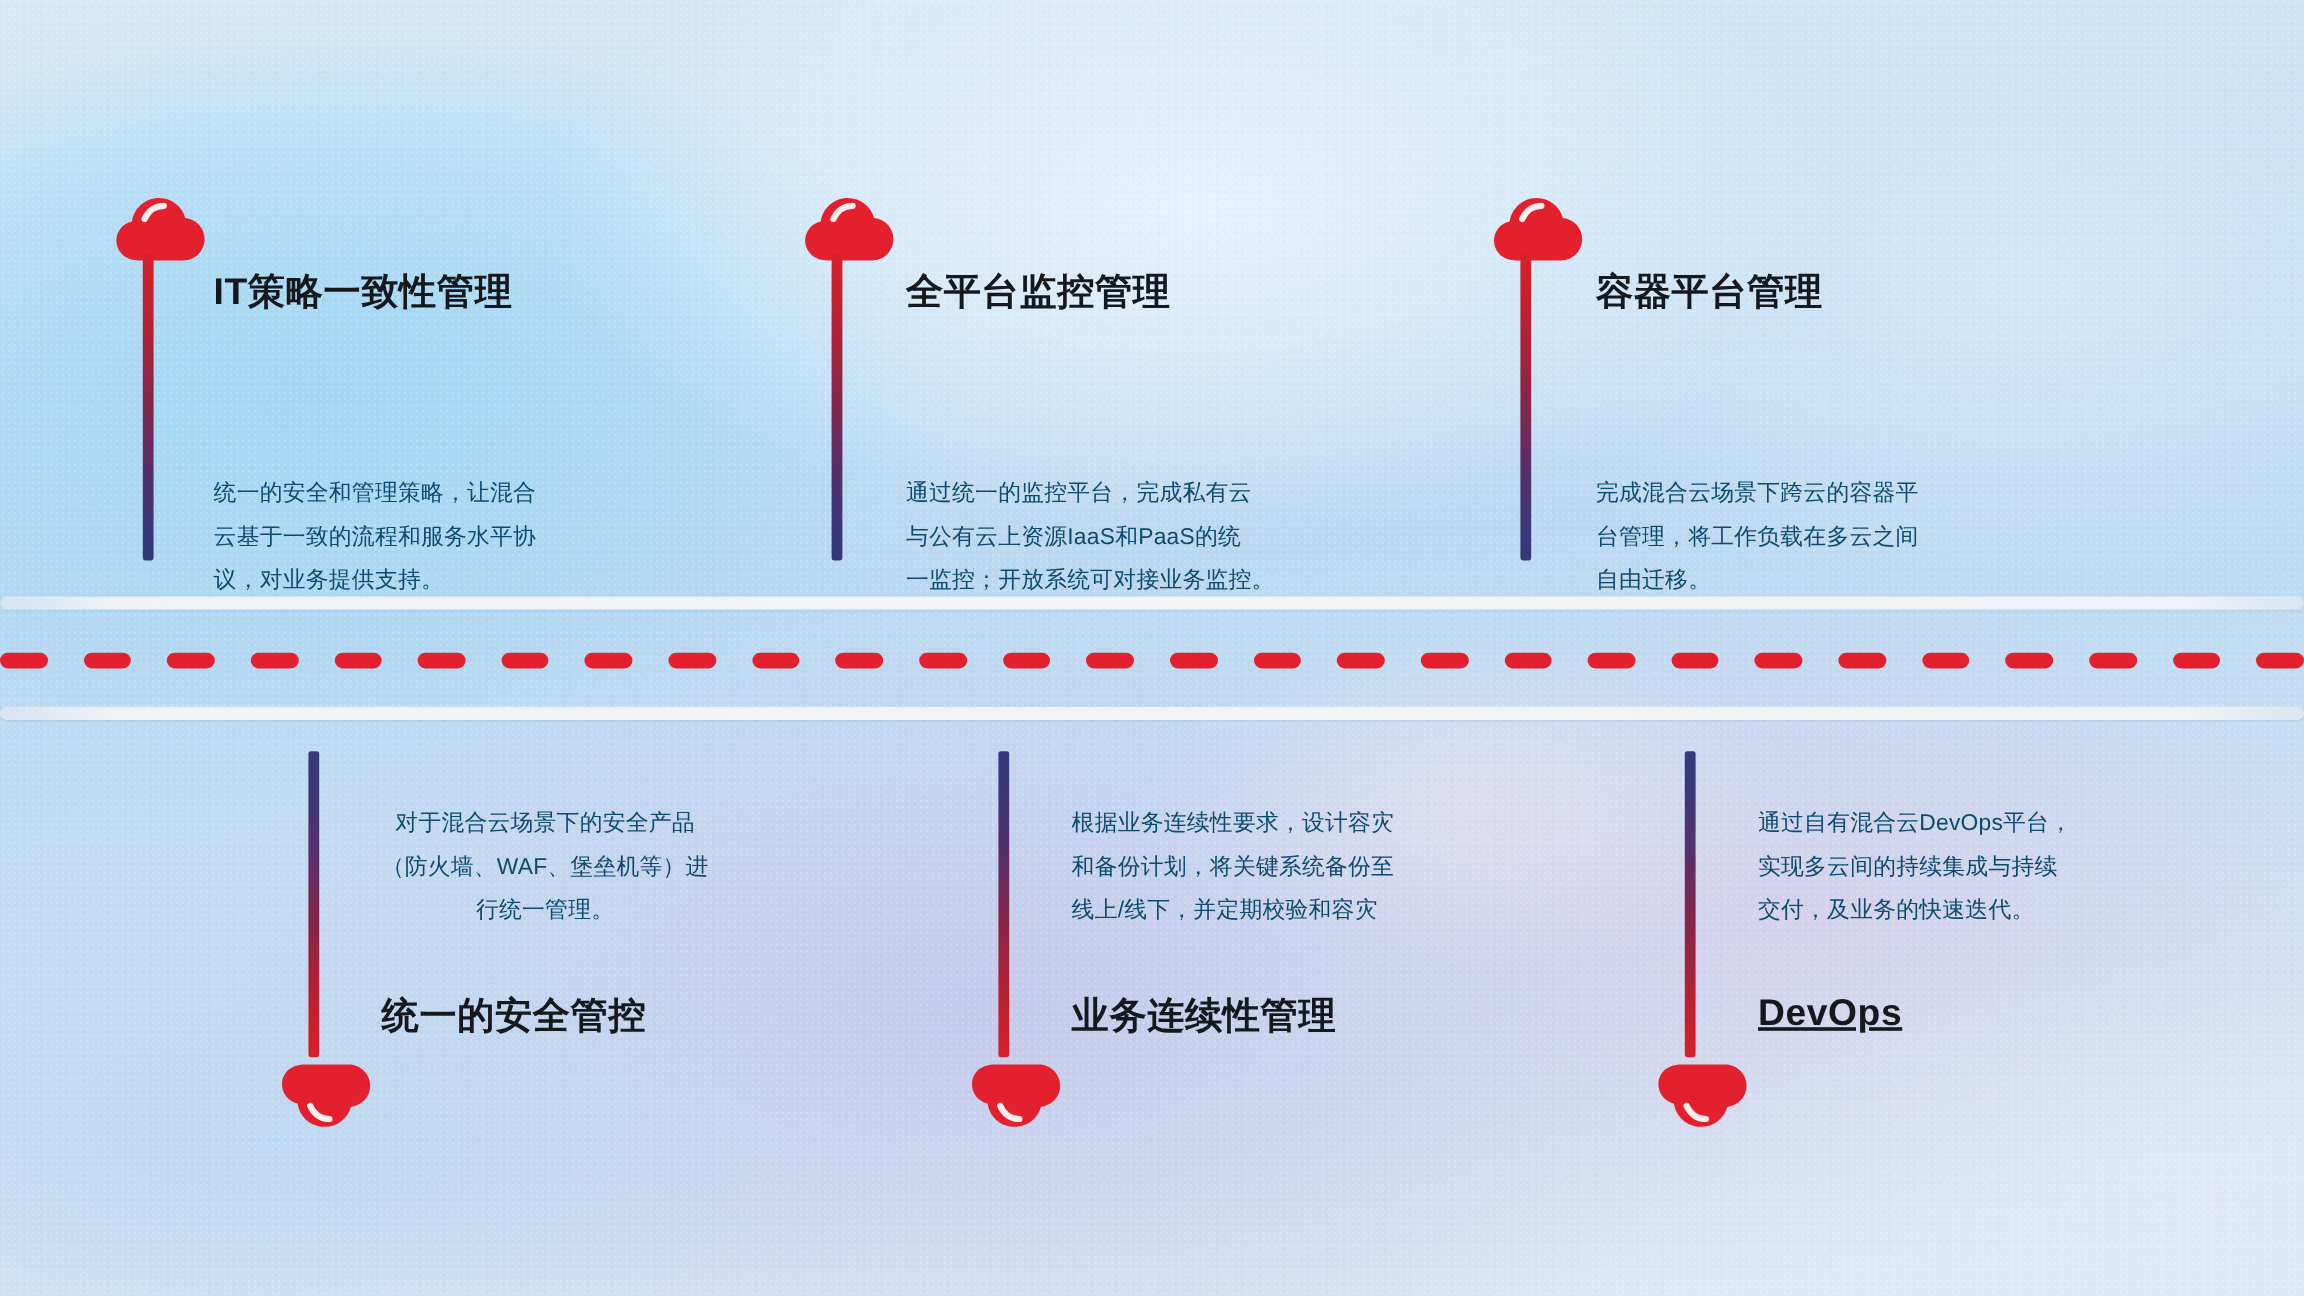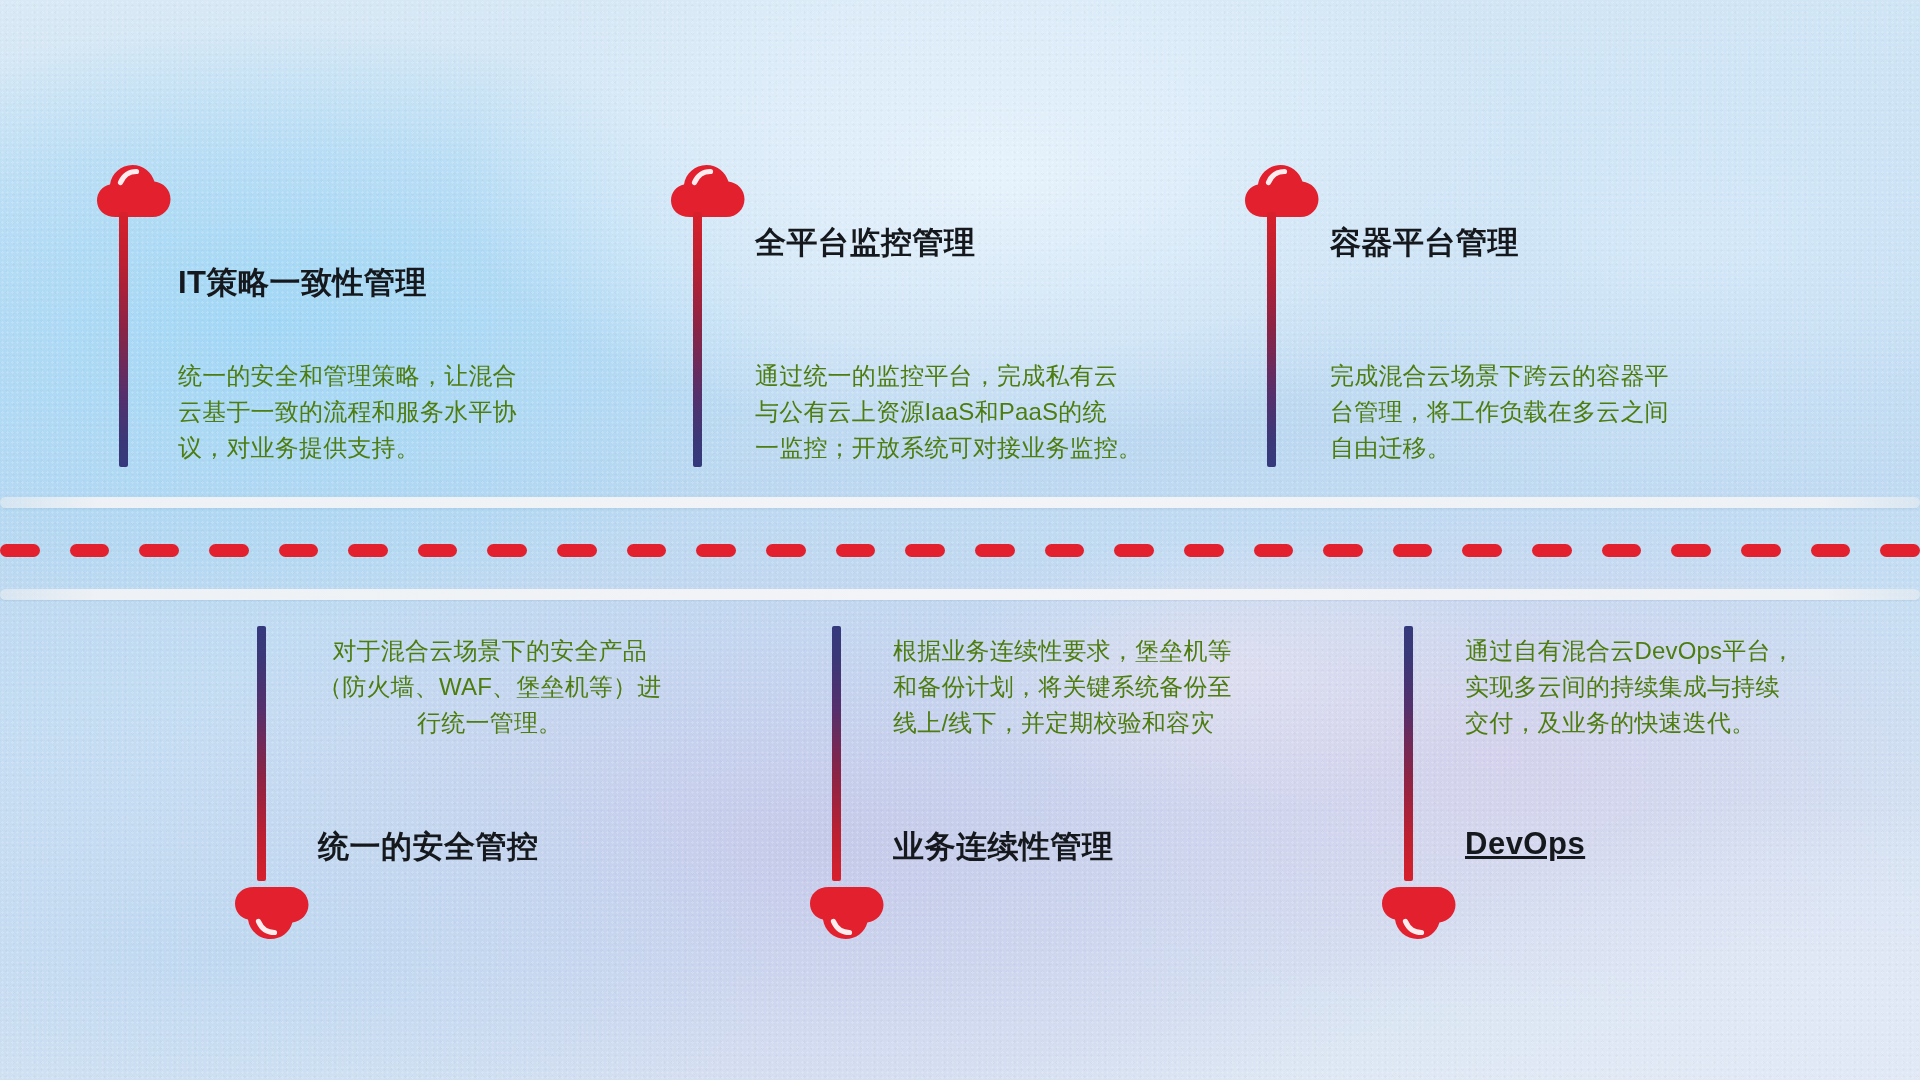--- a/index.html
+++ b/index.html
@@ -135,24 +135,25 @@
     position: absolute;
     white-space: nowrap;
     font-size: 31px;
     font-weight: 700;
     color: #15181c;
     letter-spacing: 0.5px;
   }
 
   .m-body {
     position: absolute;
-    font-size: 24px;
+    font-size: 19px;
     line-height: 36px;
-    color: #4d7c0f;
+    color: #0c4a6e;
     letter-spacing: 0.2px;
+    margin-top: 36px;
   }
   .m-body .ln { display: block; white-space: nowrap; }
 </style>
 </head>
 <body>
 
 <div id="stage">
 
   <div class="bg-layer bg-base"></div>
   <div class="bg-layer bg-glow-a"></div>
@@ -199,21 +200,21 @@
   <div class="road road-bar" id="road-bottom"></div>
 
   <div class="marker">
     <div class="cloud-icon" style="left:96px; top:163px;">
       <svg viewBox="0 0 76 56">
         <path d="M20 54 C8 54 1 46.5 1 37.5 C1 29.5 6.5 23 14 21.5 C15.5 10.5 25 2 36.5 2 C47 2 55.8 9 58.4 18.6 C67.5 19.6 74.5 27 74.5 36.2 C74.5 46 66.6 54 56.6 54 Z" fill="#e2202e"></path>
         <path d="M24.5 19.5 C27.5 12.5 33.5 8.5 40.5 8.5" fill="none" stroke="#ffffff" stroke-width="5.2" stroke-linecap="round" opacity="0.92"></path>
       </svg>
     </div>
     <div class="stem down" style="left:119px; top:212px; height:255px;"></div>
-    <div class="m-title" style="left:178px; top:222px;margin-top:40px;">IT策略一致性管理</div>
+    <div class="m-title" style="left:178px; top:222px;">IT策略一致性管理</div>
     <div class="m-body" style="left:178px; top:358px;">
       <span class="ln">统一的安全和管理策略，让混合</span>
       <span class="ln">云基于一致的流程和服务水平协</span>
       <span class="ln">议，对业务提供支持。</span>
     </div>
   </div>
 
   <div class="marker">
     <div class="cloud-icon" style="left:670px; top:163px;">
       <svg viewBox="0 0 76 56">
@@ -258,21 +259,21 @@
       <svg viewBox="0 0 76 56">
         <path d="M20 54 C8 54 1 46.5 1 37.5 C1 29.5 6.5 23 14 21.5 C15.5 10.5 25 2 36.5 2 C47 2 55.8 9 58.4 18.6 C67.5 19.6 74.5 27 74.5 36.2 C74.5 46 66.6 54 56.6 54 Z" fill="#e2202e"></path>
         <path d="M24.5 19.5 C27.5 12.5 33.5 8.5 40.5 8.5" fill="none" stroke="#ffffff" stroke-width="5.2" stroke-linecap="round" opacity="0.92"></path>
       </svg>
     </div>
   </div>
 
   <div class="marker">
     <div class="stem up" style="left:832px; top:626px; height:255px;"></div>
     <div class="m-body" style="left:893px; top:633px;">
-      <span class="ln">根据业务连续性要求，堡垒机等</span>
+      <span class="ln">根据业务连续性要求，设计容灾</span>
       <span class="ln">和备份计划，将关键系统备份至</span>
       <span class="ln">线上/线下，并定期校验和容灾</span>
     </div>
     <div class="m-title" style="left:893px; top:826px;">业务连续性管理</div>
     <div class="cloud-icon flipped" style="left:809px; top:885px;">
       <svg viewBox="0 0 76 56">
         <path d="M20 54 C8 54 1 46.5 1 37.5 C1 29.5 6.5 23 14 21.5 C15.5 10.5 25 2 36.5 2 C47 2 55.8 9 58.4 18.6 C67.5 19.6 74.5 27 74.5 36.2 C74.5 46 66.6 54 56.6 54 Z" fill="#e2202e"></path>
         <path d="M24.5 19.5 C27.5 12.5 33.5 8.5 40.5 8.5" fill="none" stroke="#ffffff" stroke-width="5.2" stroke-linecap="round" opacity="0.92"></path>
       </svg>
     </div>

